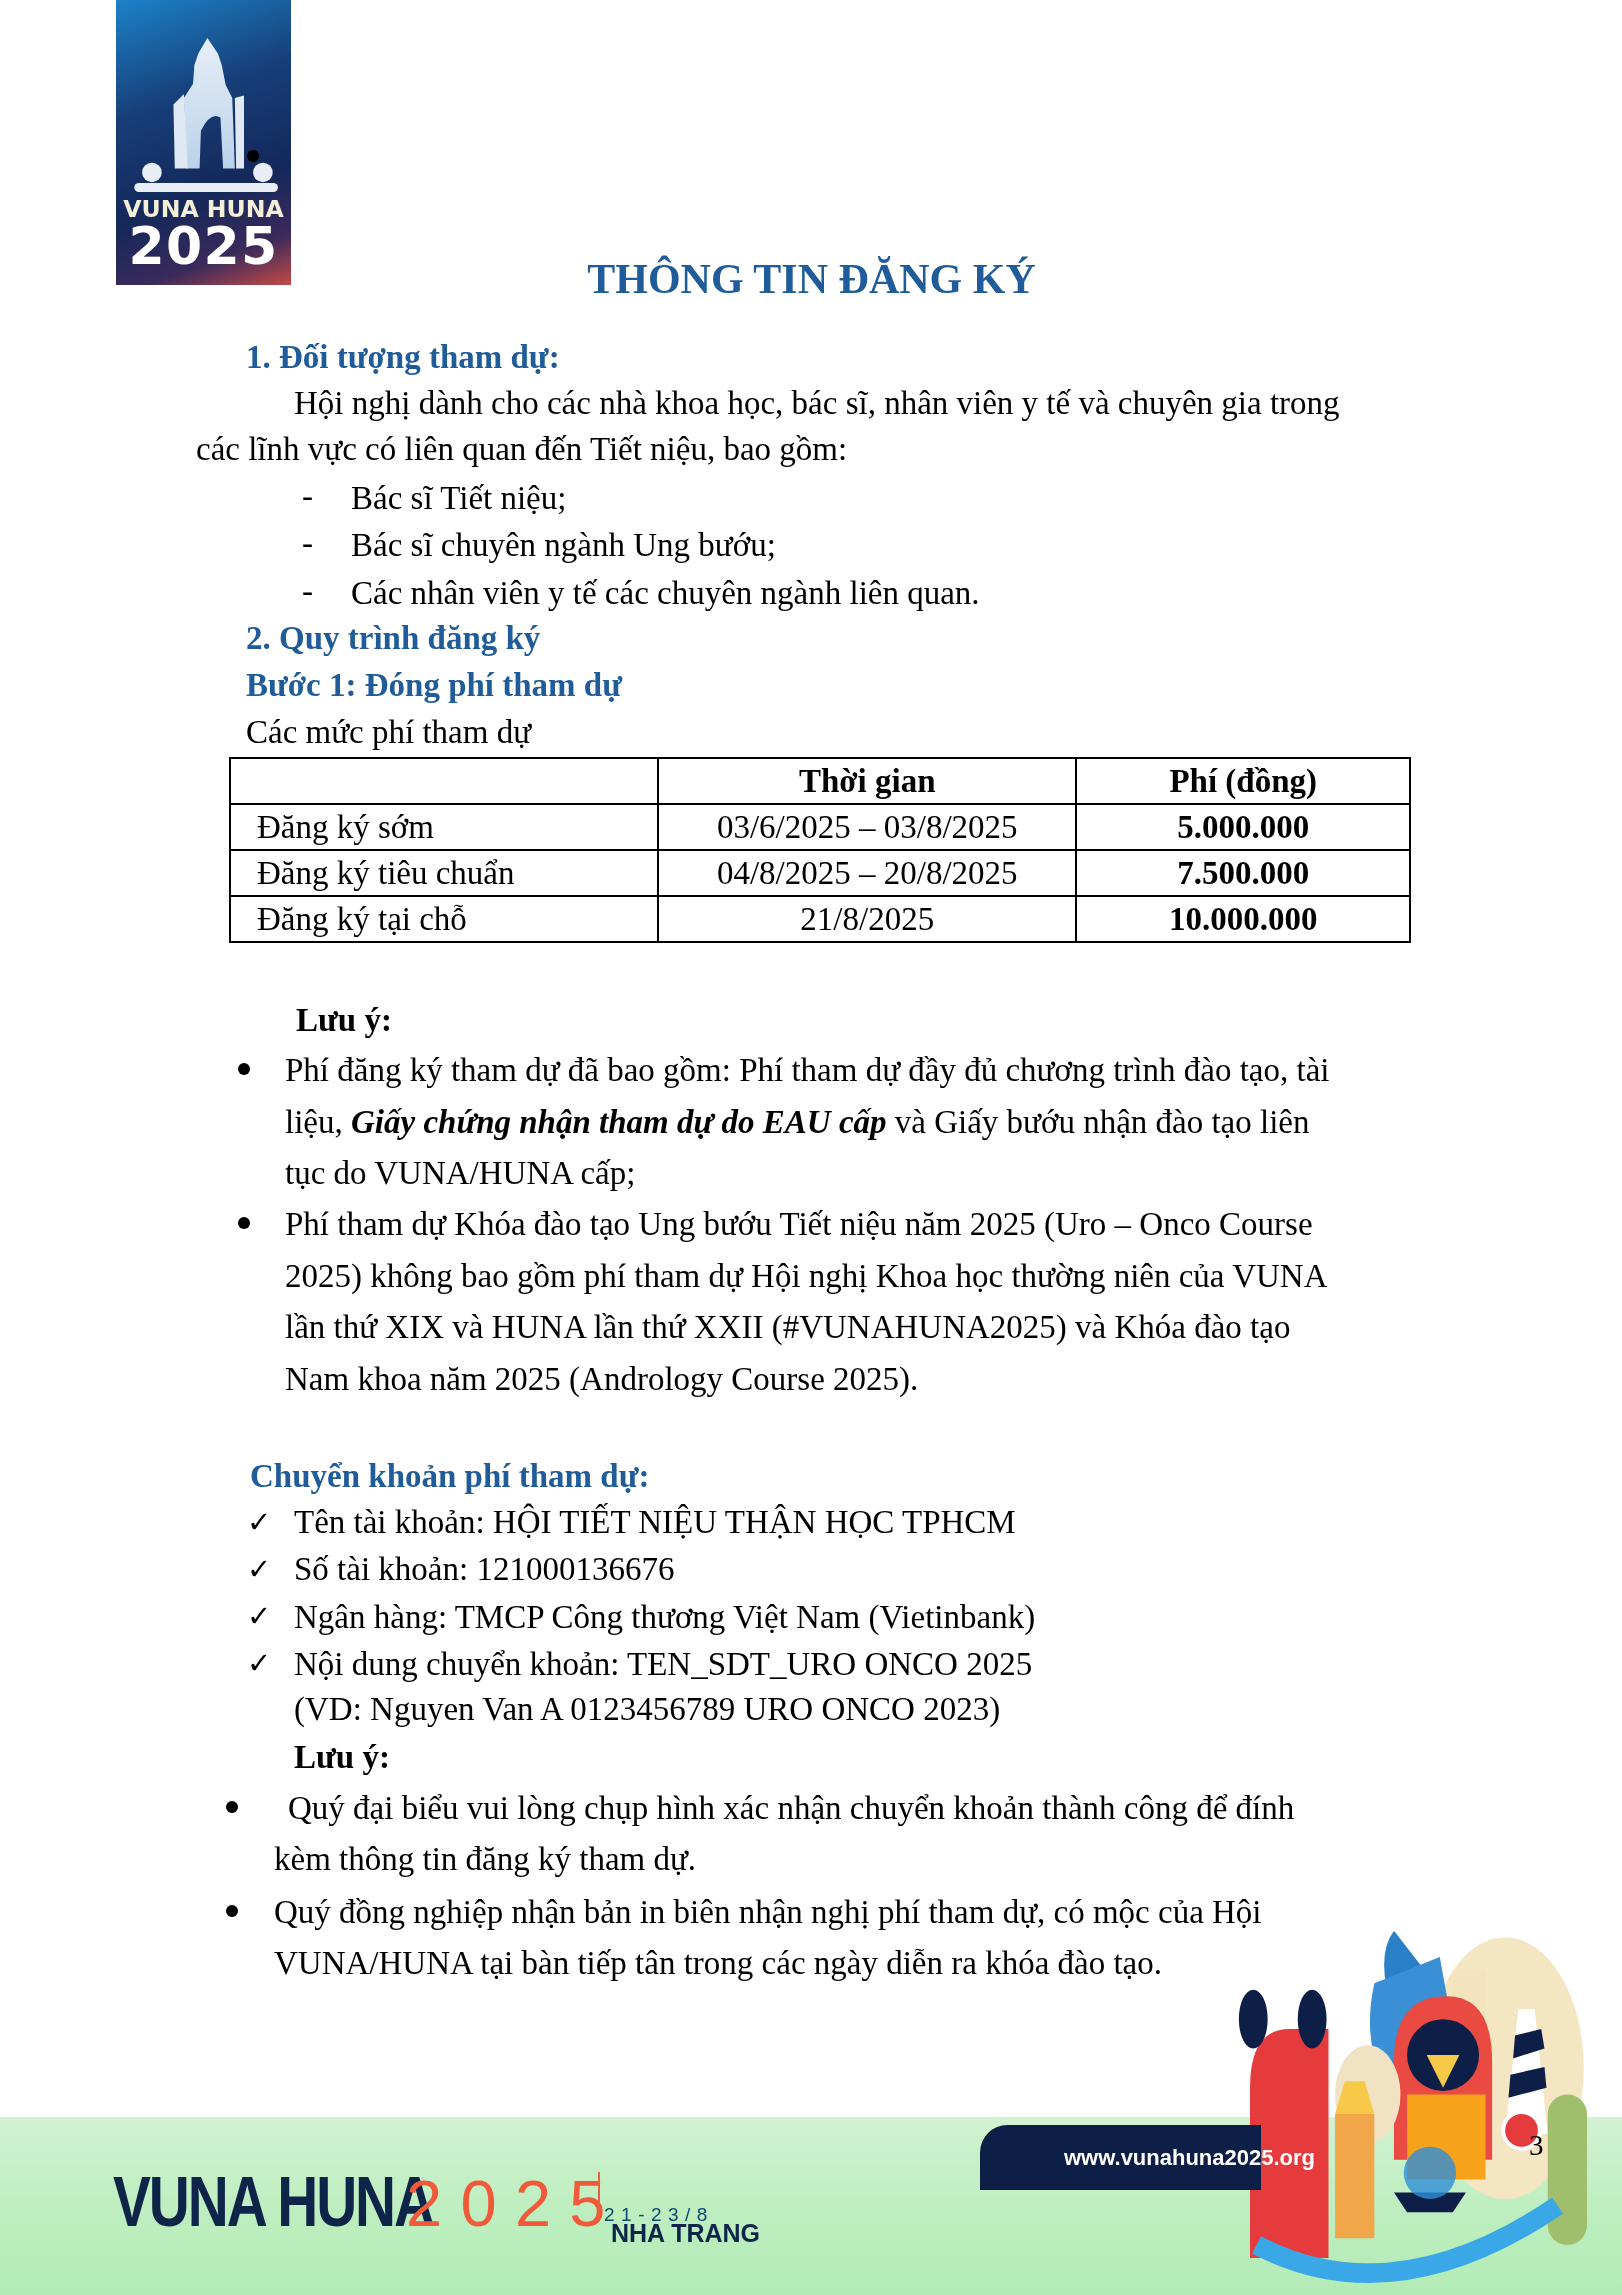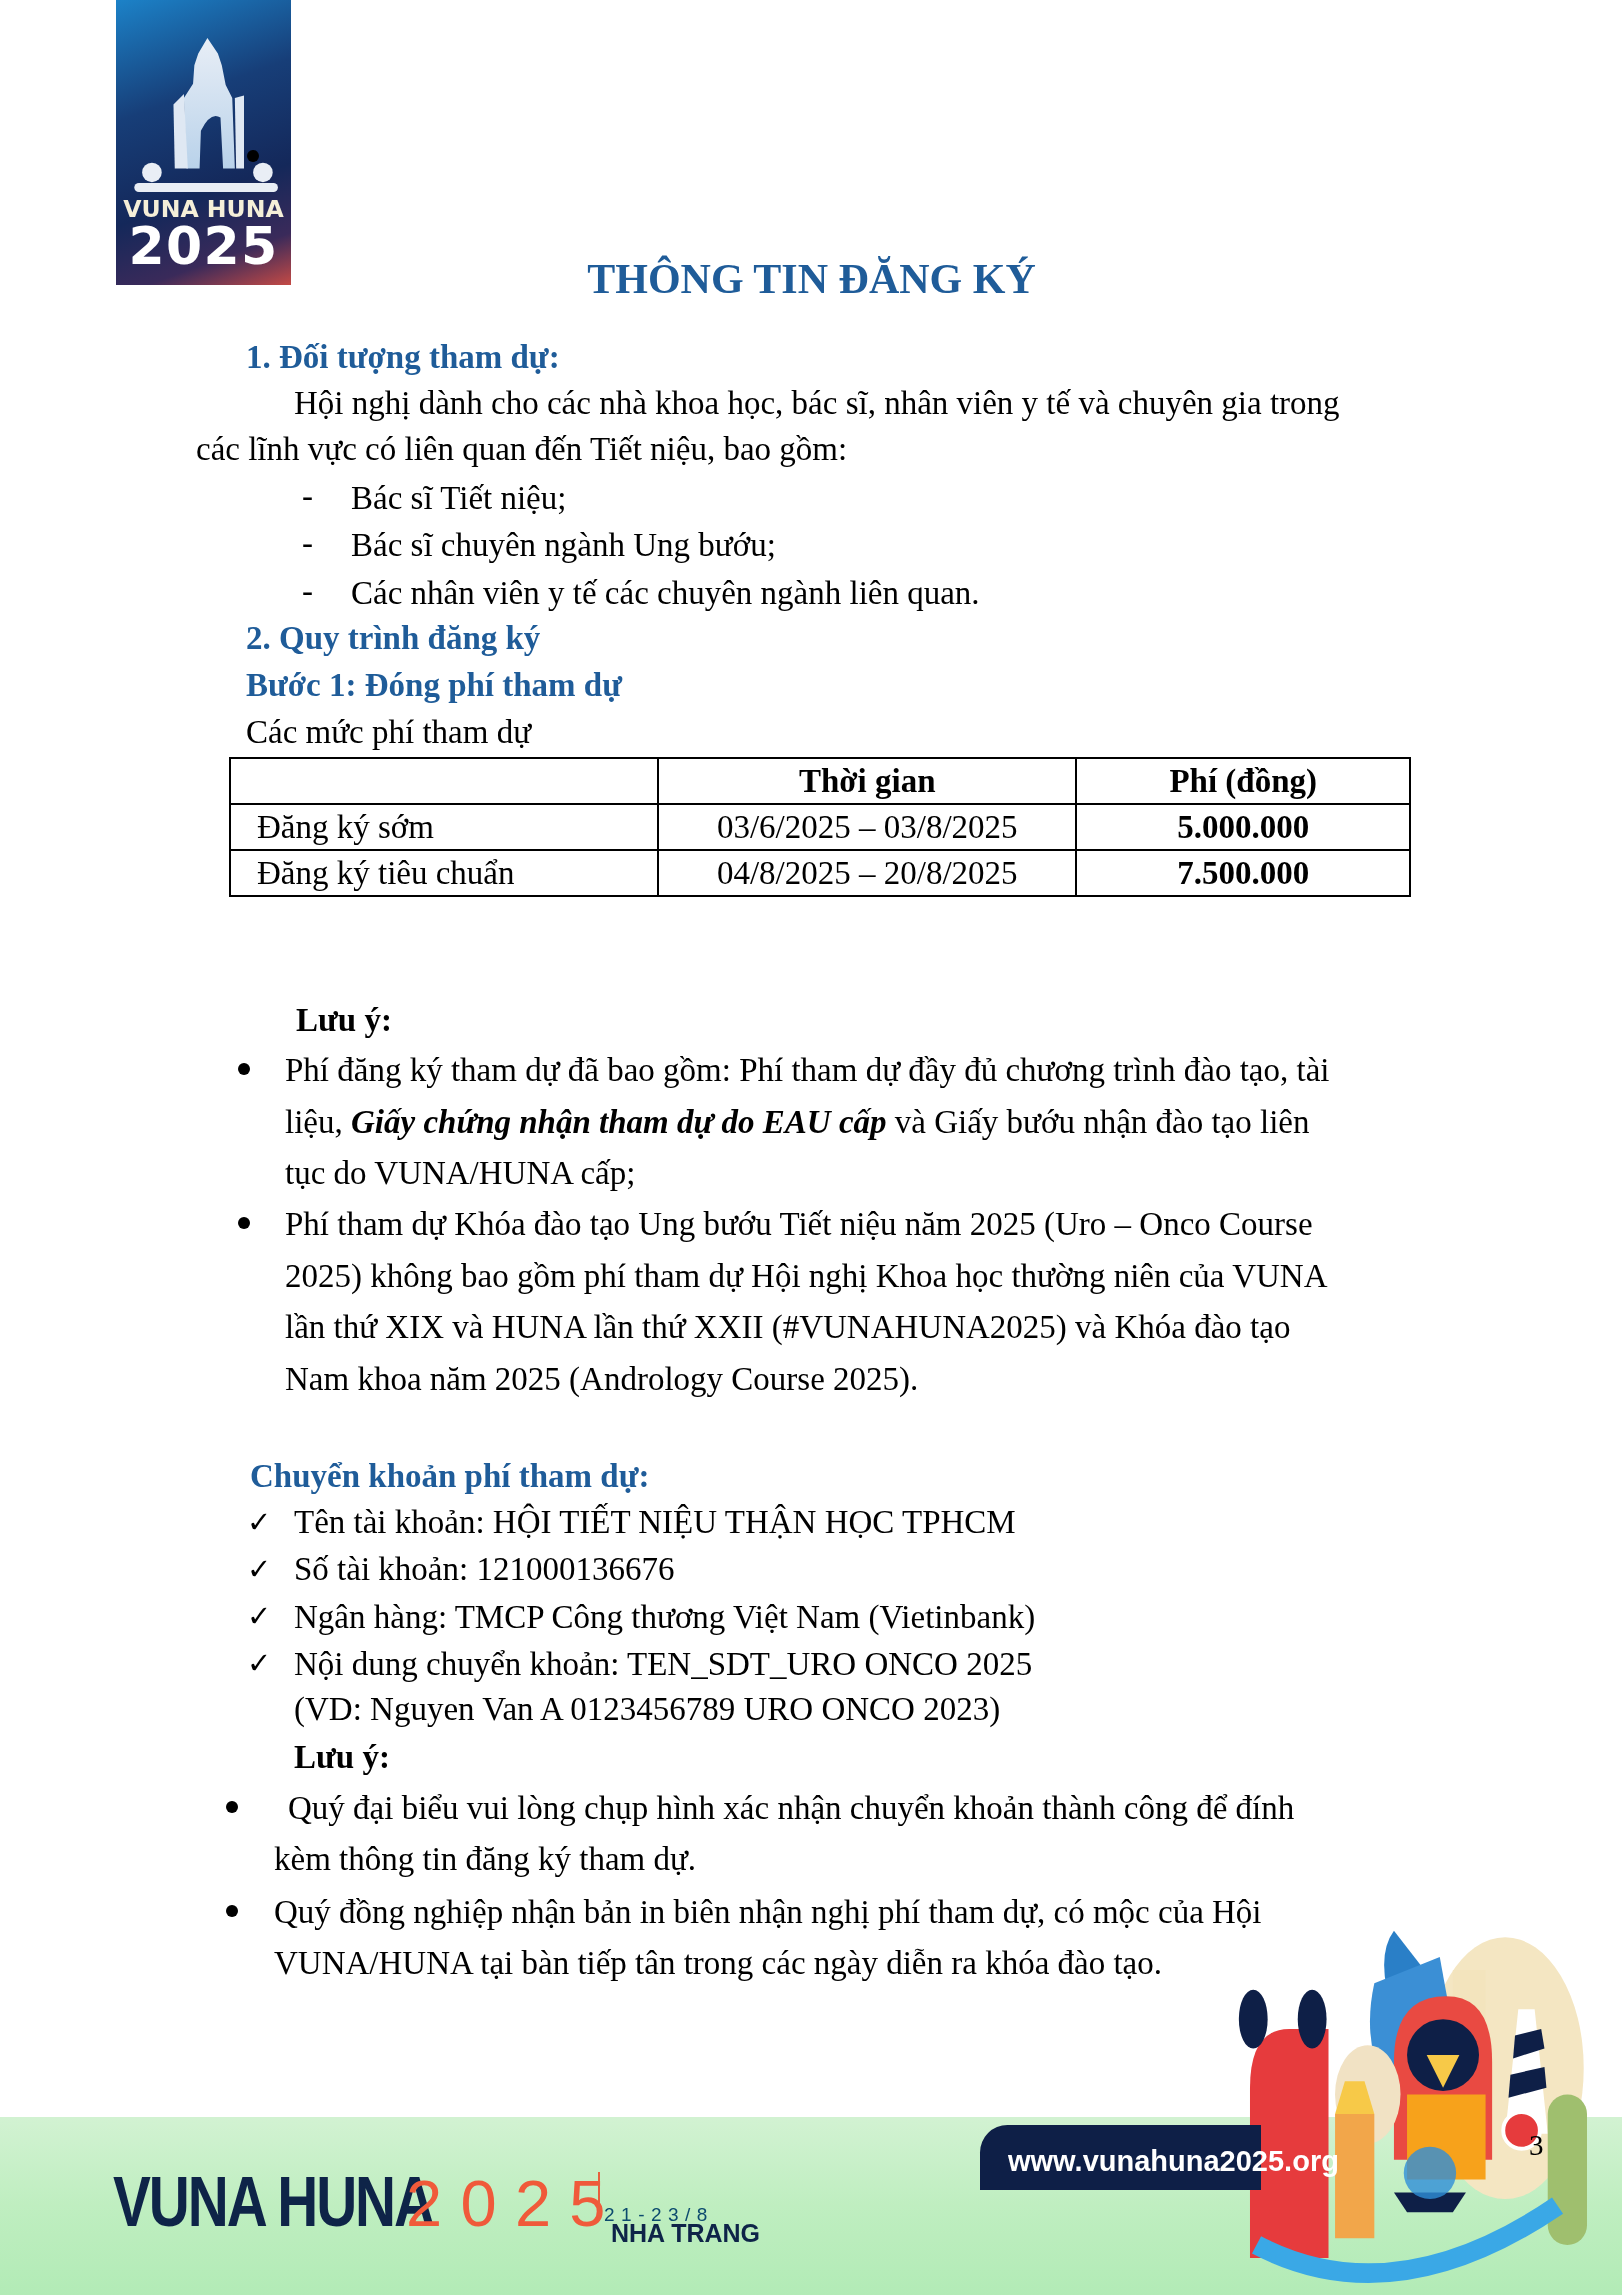--- a/index.html
+++ b/index.html
@@ -34,22 +34,22 @@
                   font-weight:bold; font-size:71px; color:#0e2448; letter-spacing:-2.6px; transform:scaleX(0.8); transform-origin:left; }
   .footer-year { position:absolute; left:406px; top:2166px; font-family:"Liberation Sans", sans-serif;
                  font-size:65px; color:#f05a3a; letter-spacing:18.3px; }
   .footer-sep { position:absolute; left:598px; top:2172px; width:2px; height:49px; background:#e8603d; }
   .footer-city { position:absolute; left:611px; top:2171px; font-family:"Liberation Sans", sans-serif; font-weight:bold;
                  font-size:25px; color:#0e2448;margin-top:48px; }
   .footer-dates { position:absolute; left:604px; top:2204px; font-family:"Liberation Sans", sans-serif;
                   font-size:19px; color:#0c4a6e; letter-spacing:6.5px; }
   .url-pill { position:absolute; left:980px; top:2125px; width:281px; height:65px; background:#0e1f47;
               border-radius:27.5px 0 0 0; }
-  .url-text { position:absolute; left:1008px; top:2145px; font-family:"Liberation Sans", sans-serif; font-weight:bold;
-              font-size:29px; color:#ffffff; }
+  .url-text { position:absolute; left:1064px; top:2145px; font-family:"Liberation Sans", sans-serif; font-weight:bold;
+              font-size:22px; color:#ffffff; }
   .page-num { position:absolute; left:1529px; top:2129px; font-size:29px; }
   .art { position:absolute; left:1178px; top:1898px; }
 </style>
 </head>
 <body>
 
 <div class="logo">
   <svg width="175" height="196" viewBox="0 0 268 300">
     <defs>
       <linearGradient id="tw" x1="0" y1="0" x2="0" y2="1">
@@ -100,20 +100,25 @@
   </tr>
   <tr>
     <td>Đăng ký sớm</td>
     <td class="c">03/6/2025 – 03/8/2025</td>
     <td class="c b">5.000.000</td>
   </tr>
   <tr>
     <td>Đăng ký tiêu chuẩn</td>
     <td class="c">04/8/2025 – 20/8/2025</td>
     <td class="c b">7.500.000</td>
+  </tr>
+  <tr>
+    <td>Đăng ký tại chỗ</td>
+    <td class="c">21/8/2025</td>
+    <td class="c b">10.000.000</td>
   </tr>
 </tbody>
   </table>
 
 <div class="txt bold" style="left:296px; top:1004px;">Lưu ý:</div>
 
 <div class="bullet" style="left:238px; top:1063px;"></div>
 <div class="txt" style="left:285px; top:1054px;">Phí đăng ký tham dự đã bao gồm: Phí tham dự đầy đủ chương trình đào tạo, tài</div>
 <div class="txt" style="left:285px; top:1106px;"><span>liệu, </span><span style="font-weight:bold;font-style:italic;">Giấy chứng nhận tham dự do EAU cấp</span><span> và Giấy bướu nhận đào tạo liên</span></div>
 <div class="txt" style="left:285px; top:1157px;">tục do VUNA/HUNA cấp;</div>

